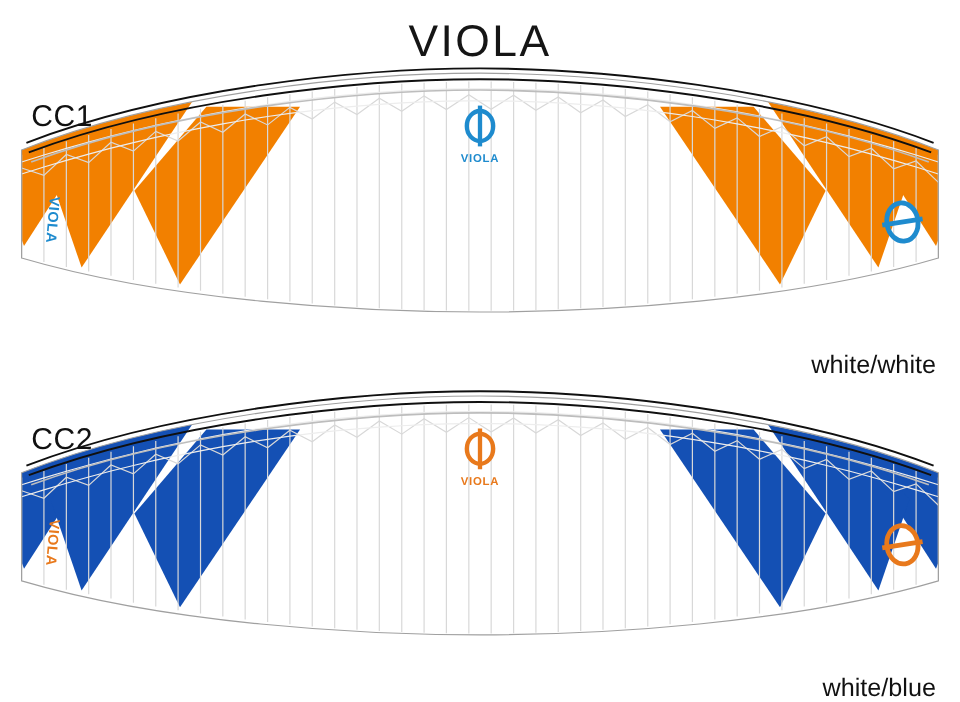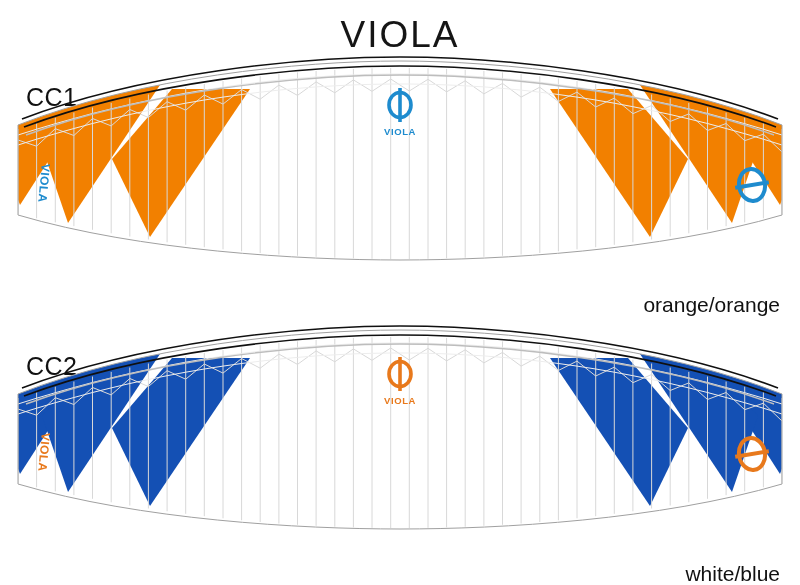--- a/index.html
+++ b/index.html
@@ -45,21 +45,21 @@
 </style>
 </head>
 <body>
 
 <div id="page">
 
   <div class="title">VIOLA</div>
 
   <div class="wing-block" id="wing1">
     <div class="cc-label">CC1</div>
-    <div class="colorway-label">orange/orange</div>
+    <div class="colorway-label">white/white</div>
     <div class="svgwrap">
       <svg width="800" height="230" viewBox="0 0 800 230">
         <defs>
           <clipPath id="wingclip1">
             <path d="M18,70 C140,22 300,6 400,6 C500,6 660,22 782,70 L782,160 C660,196 500,205 400,205 C300,205 140,196 18,160 Z"></path>
           </clipPath>
         </defs>
         <g>
 
           <path d="M18,70 C140,22 300,6 400,6 C500,6 660,22 782,70 L782,160 C660,196 500,205 400,205 C300,205 140,196 18,160 Z" fill="#ffffff"></path>

